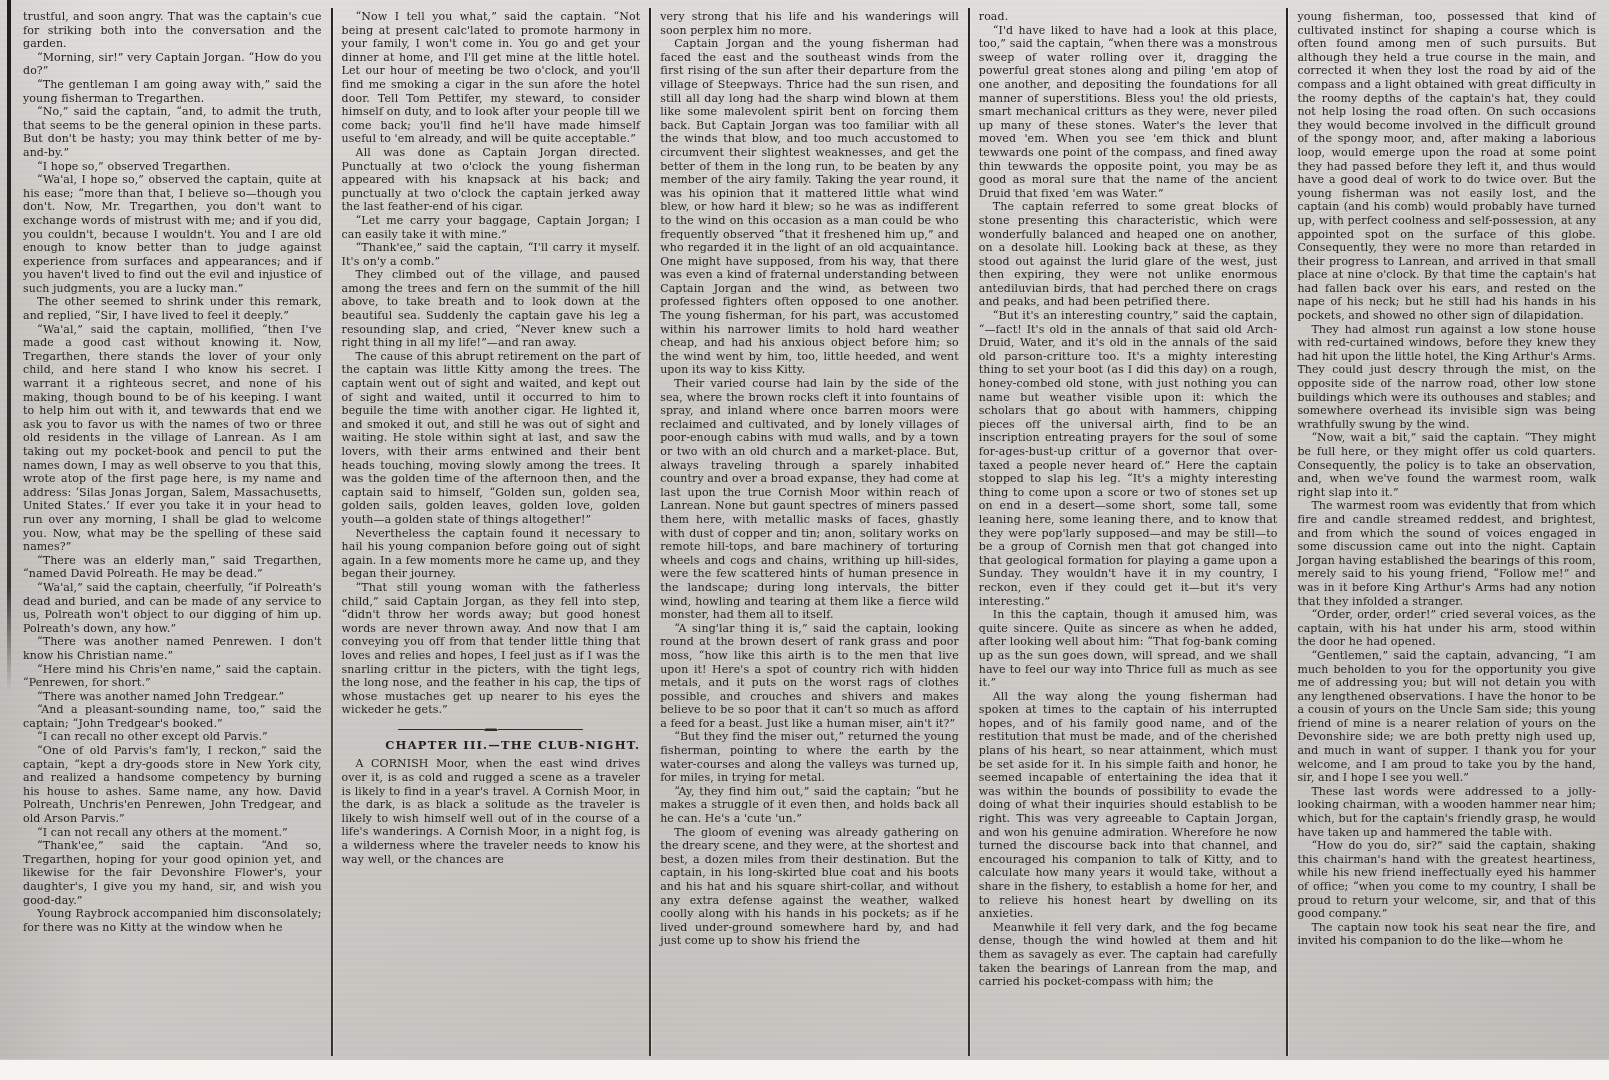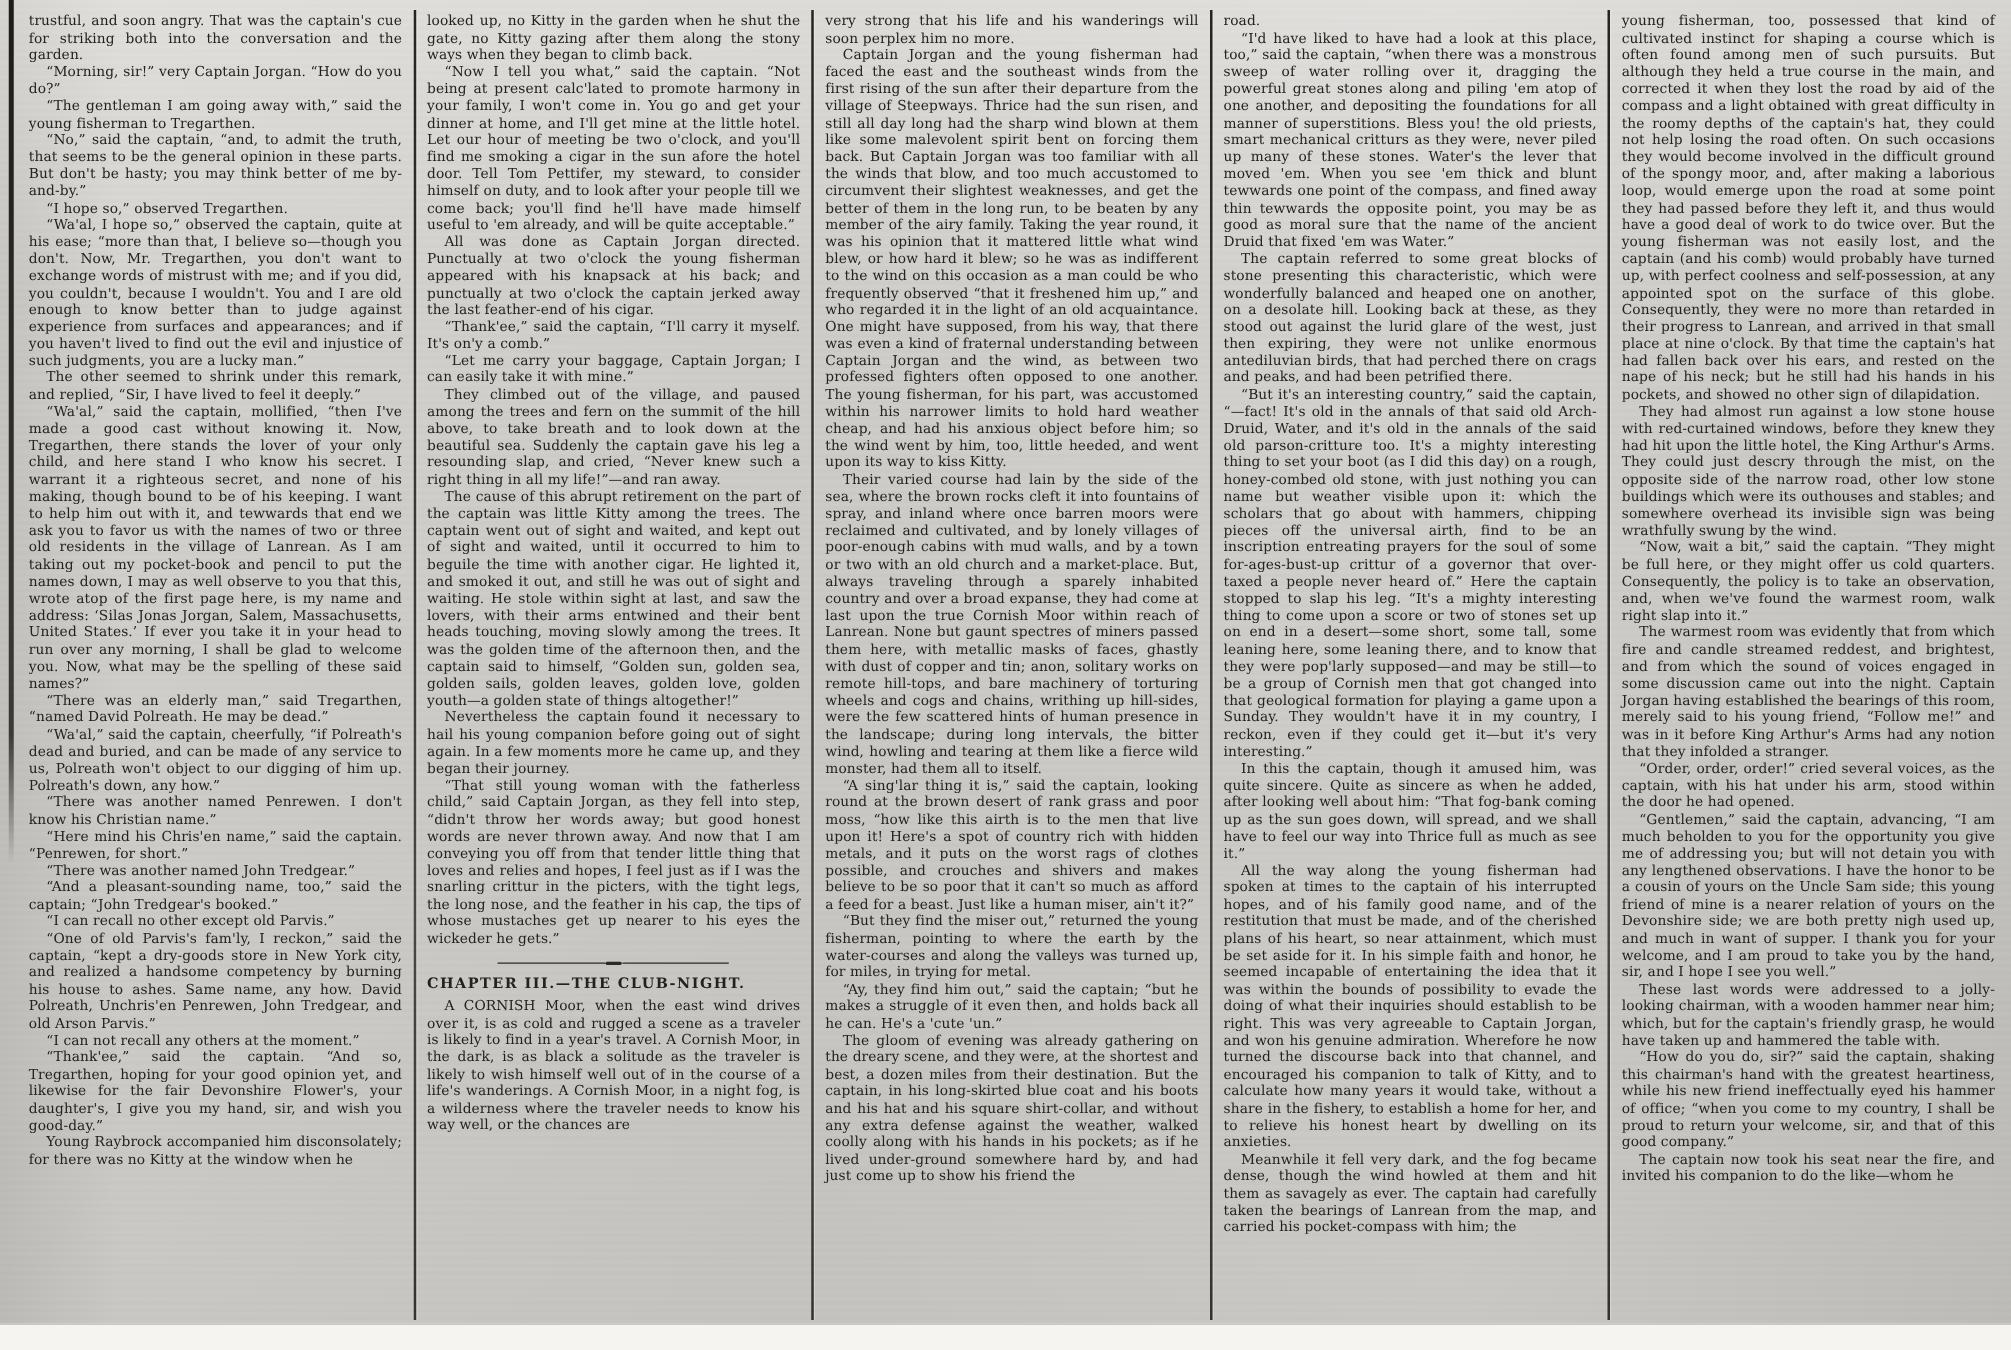--- a/index.html
+++ b/index.html
@@ -41,21 +41,21 @@
   .col-rule{
     flex:0 0 2px;
     margin:0;
     background:linear-gradient(#26241f,#4a4741 70%,#34322d);
     box-shadow:1px 0 0 rgba(255,255,255,.25);
   }
   .para{margin:0;text-indent:14px;}
   .para.cont{text-indent:0;}
   .chapter-heading{
     margin:7px 0 5px 0;
-    text-align:left;text-indent:0;
+    text-align:right;text-indent:0;
     font-size:11.5px;font-weight:bold;letter-spacing:1.2px;
   }
   .divider{
     display:flex;align-items:center;
     width:62%;margin:11px auto 7px auto;height:4px;
   }
   .divider::before,.divider::after{
     content:"";flex:1;height:1px;background:#2c2a26;
   }
   .divider .diamond{
@@ -85,25 +85,24 @@
         <p class="para">“There was another named John Tredgear.”</p>
         <p class="para">“And a pleasant-sounding name, too,” said the captain; “John Tredgear's booked.”</p>
         <p class="para">“I can recall no other except old Parvis.”</p>
         <p class="para">“One of old Parvis's fam'ly, I reckon,” said the captain, “kept a dry-goods store in New York city, and realized a handsome competency by burning his house to ashes. Same name, any how. David Polreath, Unchris'en Penrewen, John Tredgear, and old Arson Parvis.”</p>
         <p class="para">“I can not recall any others at the moment.”</p>
         <p class="para">“Thank'ee,” said the captain. “And so, Tregarthen, hoping for your good opinion yet, and likewise for the fair Devonshire Flower's, your daughter's, I give you my hand, sir, and wish you good-day.”</p>
         <p class="para">Young Raybrock accompanied him disconsolately; for there was no Kitty at the window when he</p>
       </div>
       <div class="col-rule"></div>
       <div class="col">
-        <p class="para cont">looked up, no Kitty in the garden when he shut the gate, no Kitty gazing after them along the stony ways when they began to climb back.</p>
         <p class="para">“Now I tell you what,” said the captain. “Not being at present calc'lated to promote harmony in your family, I won't come in. You go and get your dinner at home, and I'll get mine at the little hotel. Let our hour of meeting be two o'clock, and you'll find me smoking a cigar in the sun afore the hotel door. Tell Tom Pettifer, my steward, to consider himself on duty, and to look after your people till we come back; you'll find he'll have made himself useful to 'em already, and will be quite acceptable.”</p>
         <p class="para">All was done as Captain Jorgan directed. Punctually at two o'clock the young fisherman appeared with his knapsack at his back; and punctually at two o'clock the captain jerked away the last feather-end of his cigar.</p>
+        <p class="para">“Let me carry your baggage, Captain Jorgan; I can easily take it with mine.”</p>
         <p class="para">“Thank'ee,” said the captain, “I'll carry it myself. It's on'y a comb.”</p>
-        <p class="para">“Let me carry your baggage, Captain Jorgan; I can easily take it with mine.”</p>
         <p class="para">They climbed out of the village, and paused among the trees and fern on the summit of the hill above, to take breath and to look down at the beautiful sea. Suddenly the captain gave his leg a resounding slap, and cried, “Never knew such a right thing in all my life!”—and ran away.</p>
         <p class="para">The cause of this abrupt retirement on the part of the captain was little Kitty among the trees. The captain went out of sight and waited, and kept out of sight and waited, until it occurred to him to beguile the time with another cigar. He lighted it, and smoked it out, and still he was out of sight and waiting. He stole within sight at last, and saw the lovers, with their arms entwined and their bent heads touching, moving slowly among the trees. It was the golden time of the afternoon then, and the captain said to himself, “Golden sun, golden sea, golden sails, golden leaves, golden love, golden youth—a golden state of things altogether!”</p>
         <p class="para">Nevertheless the captain found it necessary to hail his young companion before going out of sight again. In a few moments more he came up, and they began their journey.</p>
         <p class="para">“That still young woman with the fatherless child,” said Captain Jorgan, as they fell into step, “didn't throw her words away; but good honest words are never thrown away. And now that I am conveying you off from that tender little thing that loves and relies and hopes, I feel just as if I was the snarling crittur in the picters, with the tight legs, the long nose, and the feather in his cap, the tips of whose mustaches get up nearer to his eyes the wickeder he gets.”</p>
         <div class="divider">
           <span class="diamond"></span>
         </div>
         <h3 class="chapter-heading">CHAPTER III.—THE CLUB-NIGHT.</h3>
         <p class="para">A CORNISH Moor, when the east wind drives over it, is as cold and rugged a scene as a traveler is likely to find in a year's travel. A Cornish Moor, in the dark, is as black a solitude as the traveler is likely to wish himself well out of in the course of a life's wanderings. A Cornish Moor, in a night fog, is a wilderness where the traveler needs to know his way well, or the chances are</p>
       </div>

